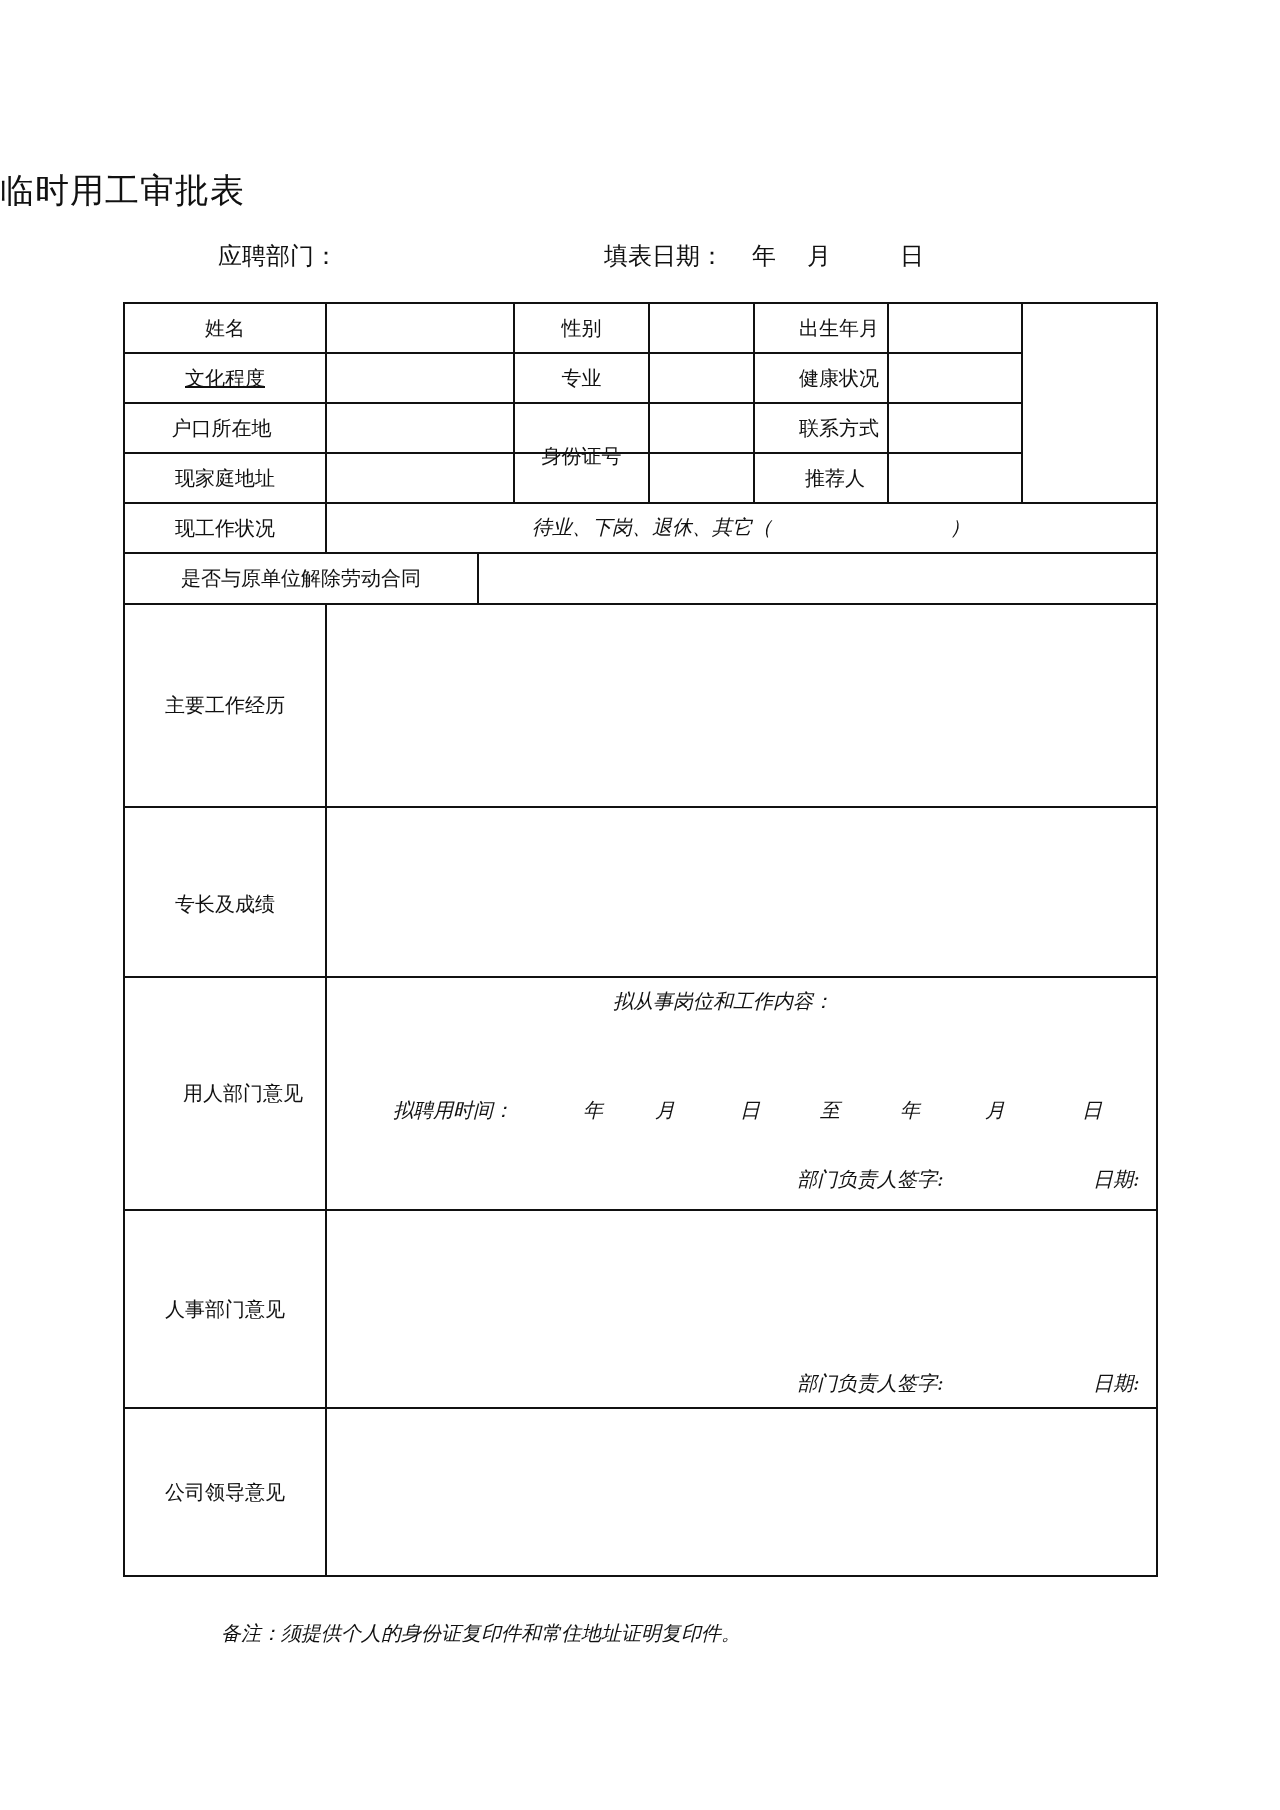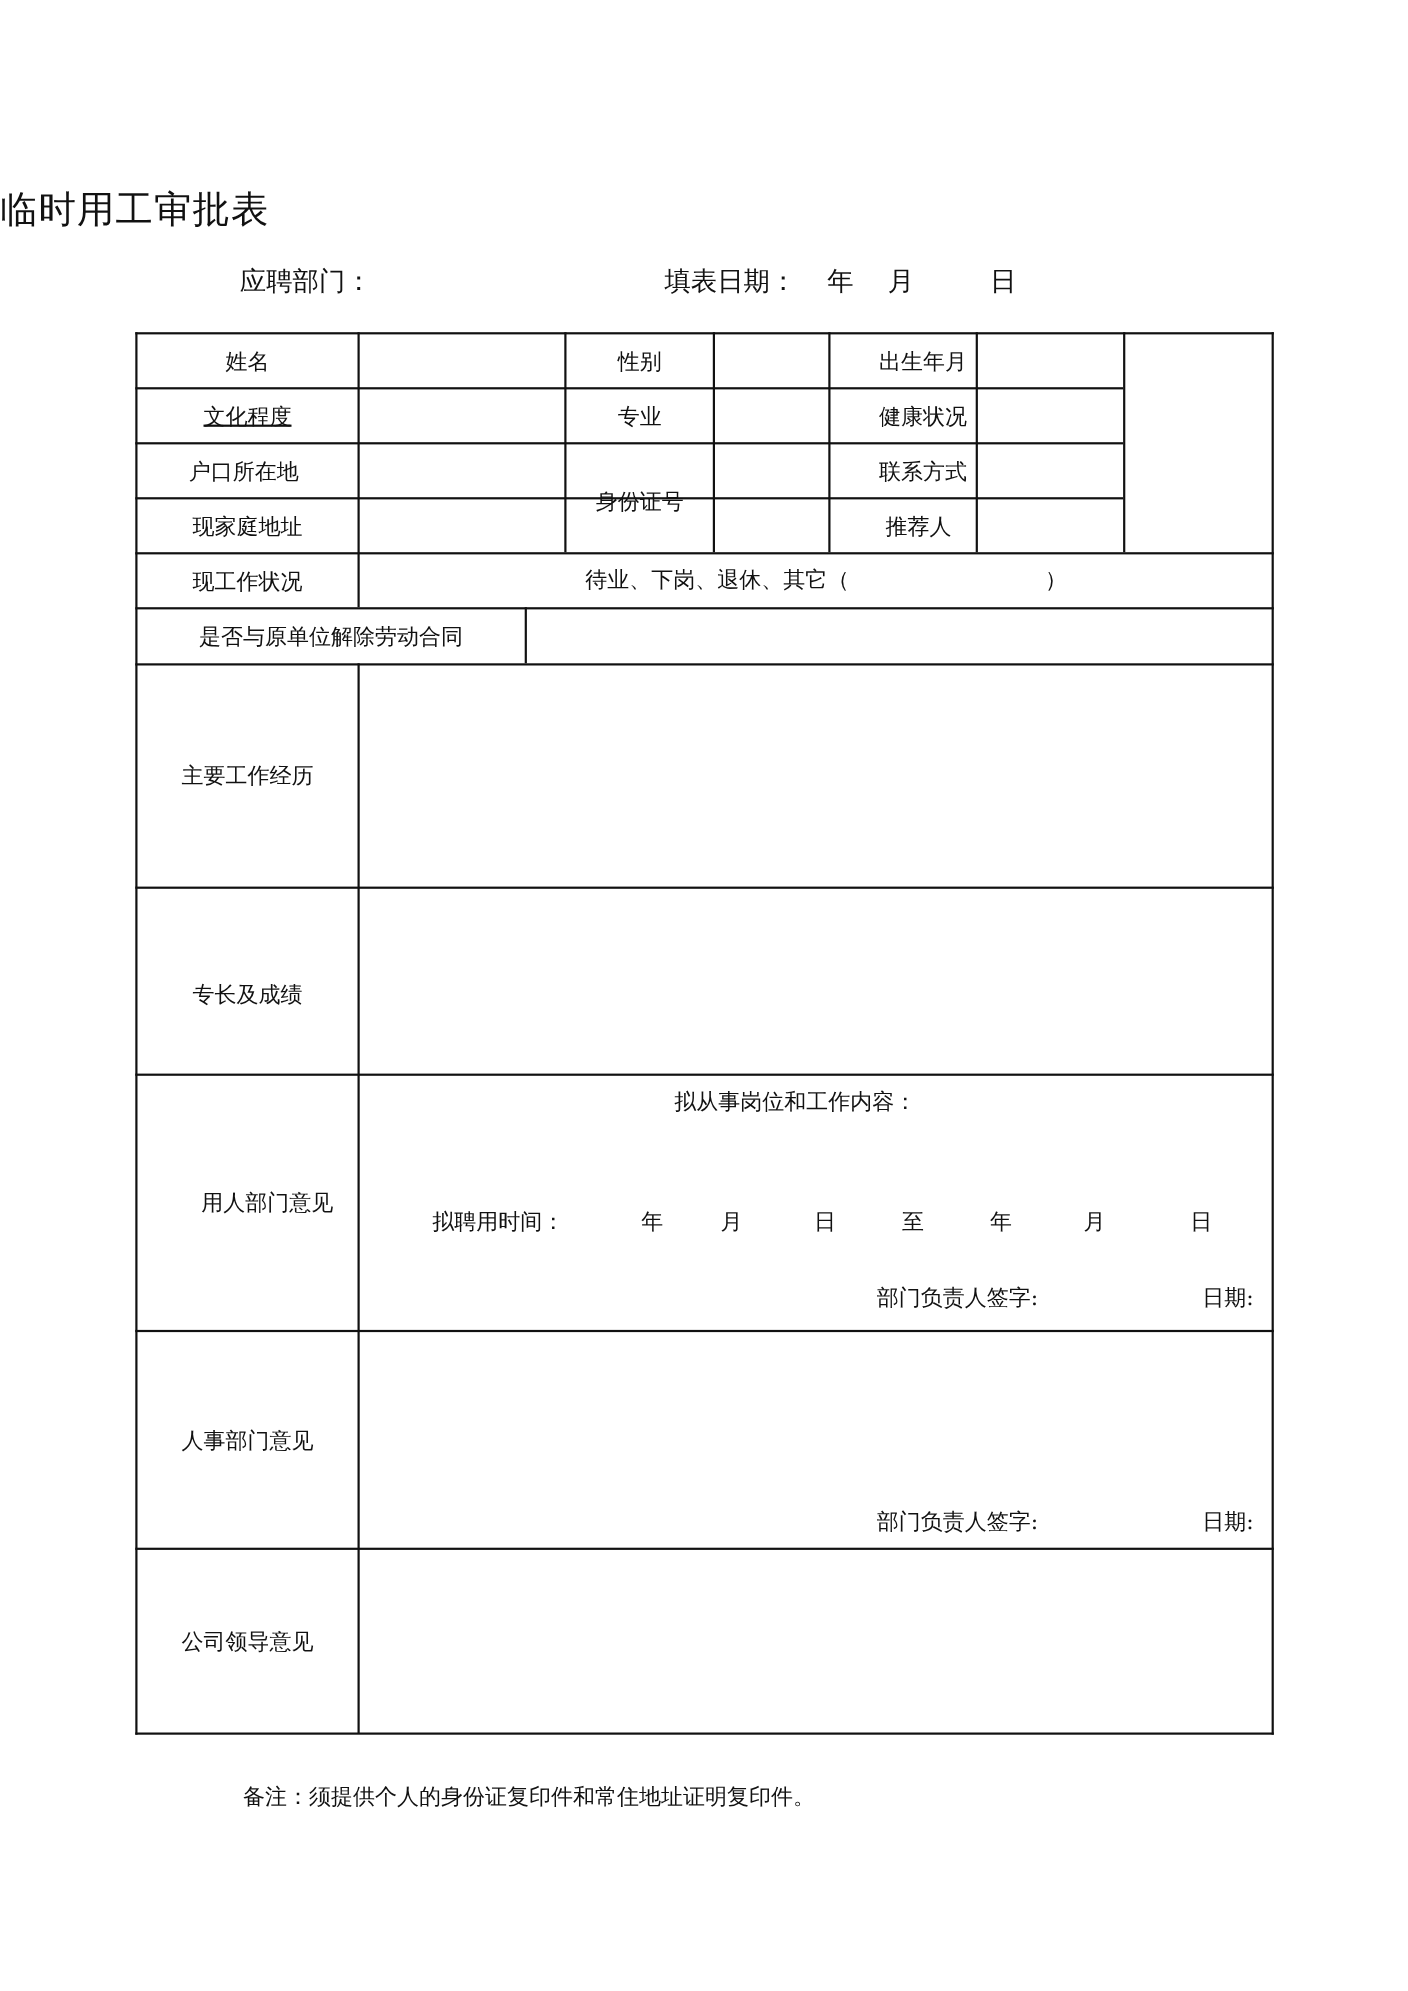--- a/index.html
+++ b/index.html
@@ -4,21 +4,21 @@
 <style>
   html, body { margin:0; padding:0; background:#ffffff; }
   body { width:1280px; height:1810px; position:relative; overflow:hidden;
          font-family: "DejaVu Serif", "Liberation Serif", serif; color:#111; }
   .abs { position:absolute; white-space:nowrap; }
   .title { left:0; width:1280px; top:168px; font-size:34px; letter-spacing:1px; }
   .hdr { font-size:24px; top:240px; }
   .hl { position:absolute; background:#111; height:2px; }
   .vl { position:absolute; background:#111; width:2px; }
   .cell-text { position:absolute; font-size:20px; display:flex; align-items:center; justify-content:center; white-space:nowrap; }
-  .t20 { font-size:20px; }
+  .t20 { font-size:20px;font-style:italic; }
 </style>
 </head>
 <body>
 
 <div class="abs title">临时用工审批表</div>
 <div class="abs hdr" style="left:218px;">应聘部门：</div>
 <div class="abs hdr" style="left:604px;">填表日期：</div>
 <div class="abs hdr" style="left:752px;">年</div>
 <div class="abs hdr" style="left:807px;">月</div>
 <div class="abs hdr" style="left:900px;">日</div>

